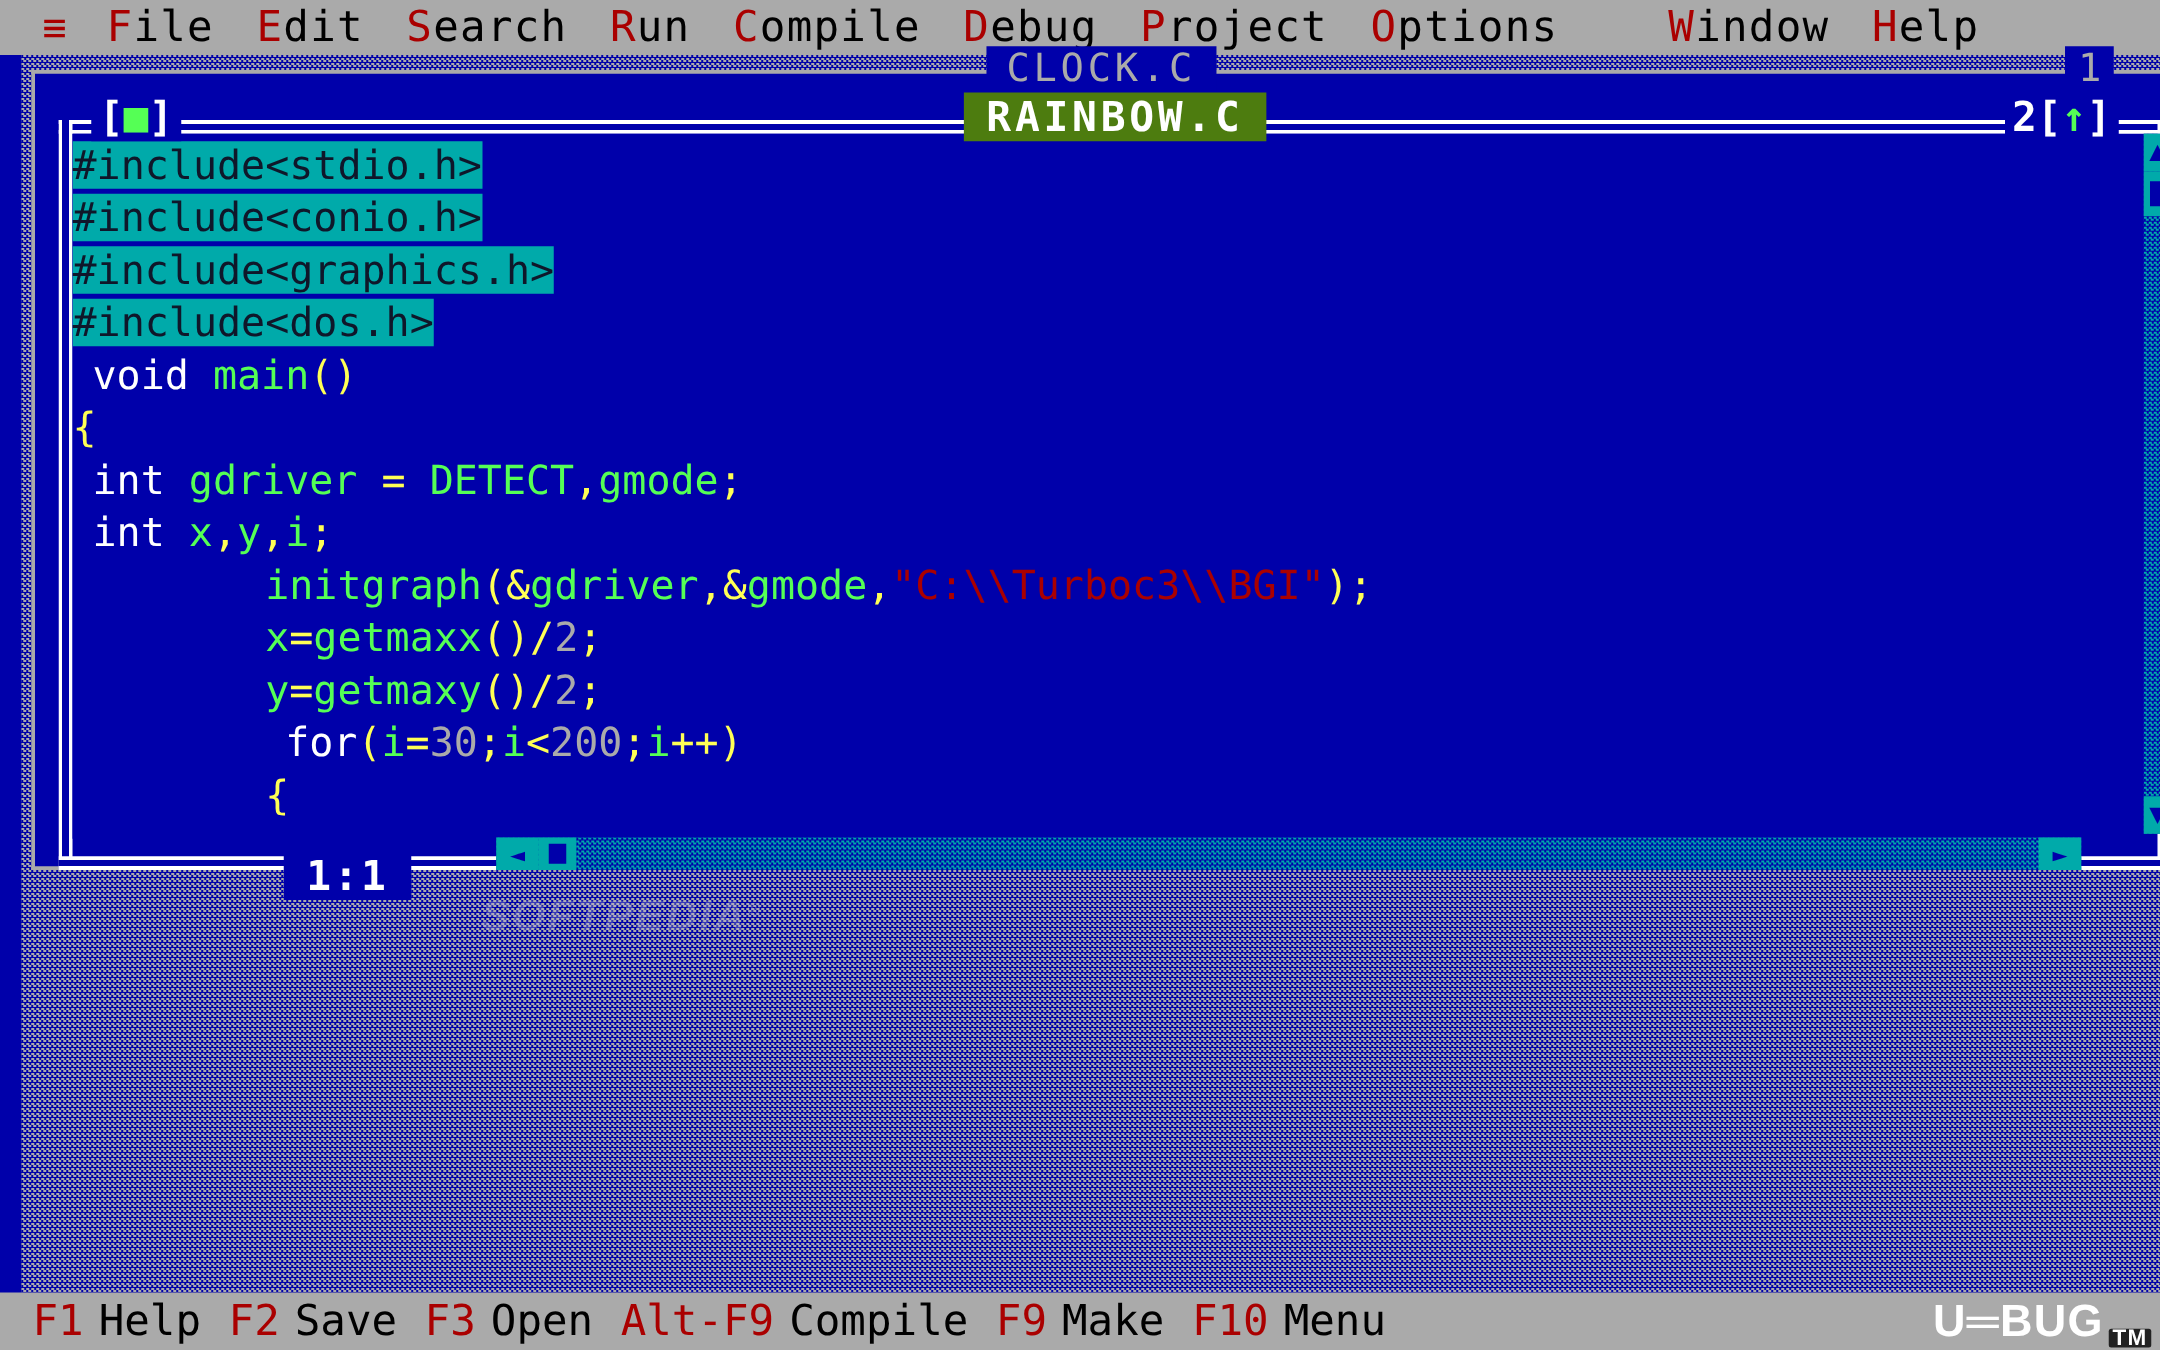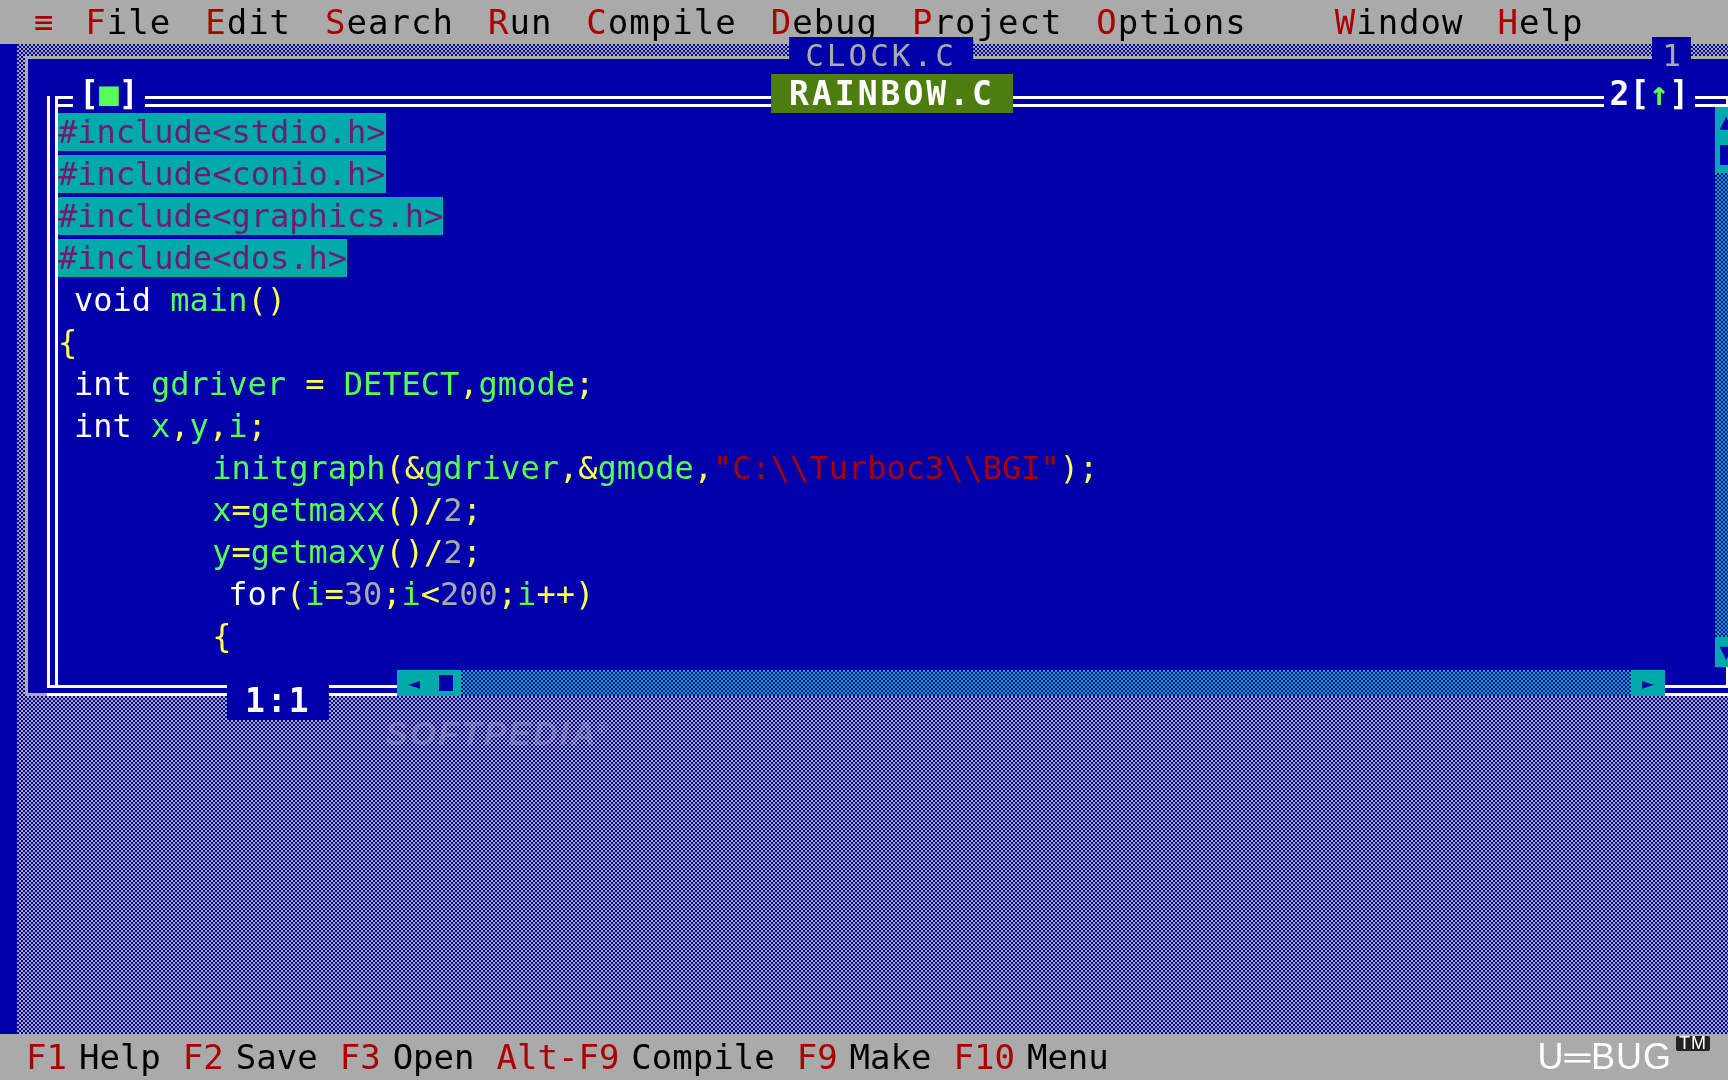--- a/index.html
+++ b/index.html
@@ -125,21 +125,21 @@
     white-space:pre;
     padding-top:4px;
   }
   .code .ln{display:block;height:42px;}
   .sel{background:#00aaaa;color:#0000aa;}
   .kw{color:#ffffff;padding-left:16px;}
   .id{color:#55ff55;}
   .op{color:#ffff55;}
   .num{color:#aaaaaa;}
   .str{color:#aa0000;}
-  .pl{color:#701a75;}
+  .pl{color:#0f172a;}
 
   
   .vscroll{
     position:absolute;right:0px;top:11px;width:22px;height:560px;
     background:repeating-conic-gradient(#00aaaa 0% 25%, #0000aa 0% 50%) 0 0/4px 4px;
     z-index:5;
   }
   .vs-arrow{
     position:absolute;left:0;width:22px;height:30px;background:#00aaaa;
     color:#0000aa;font-size:22px;line-height:30px;text-align:center;
@@ -186,24 +186,24 @@
     position:absolute;left:0;bottom:0;width:1728px;height:46px;
     background:#aaaaaa;
     display:flex;align-items:center;
     font-size:34px;white-space:nowrap;
   }
   .sb-item{padding:0 22px 0 0;color:#000000;display:flex;align-items:center;}
   .sb-item:first-child{padding-left:26px;}
   .sb-key{color:#aa0000;padding-right:12px;}
   .sb-gap{flex:1 1 auto;}
   .brand{
-    padding-right:18px;color:#ffffff;
+    padding-right:7px;color:#ffffff;
     font-family:"Liberation Sans",sans-serif;
-    font-size:36px;font-weight:normal;letter-spacing:1px;
-    display:flex;align-items:flex-start;
+    font-size:36px;font-weight:bold;letter-spacing:1px;
+    display:flex;align-items:flex-end;
   }
   .brand .bx{
     display:inline-block;background:#222;color:#fff;
     font-size:18px;line-height:11px;padding:2px 3px;margin-left:4px;
     border-radius:2px;text-align:center;
   }
 </style>
 </head>
 <body>
 

